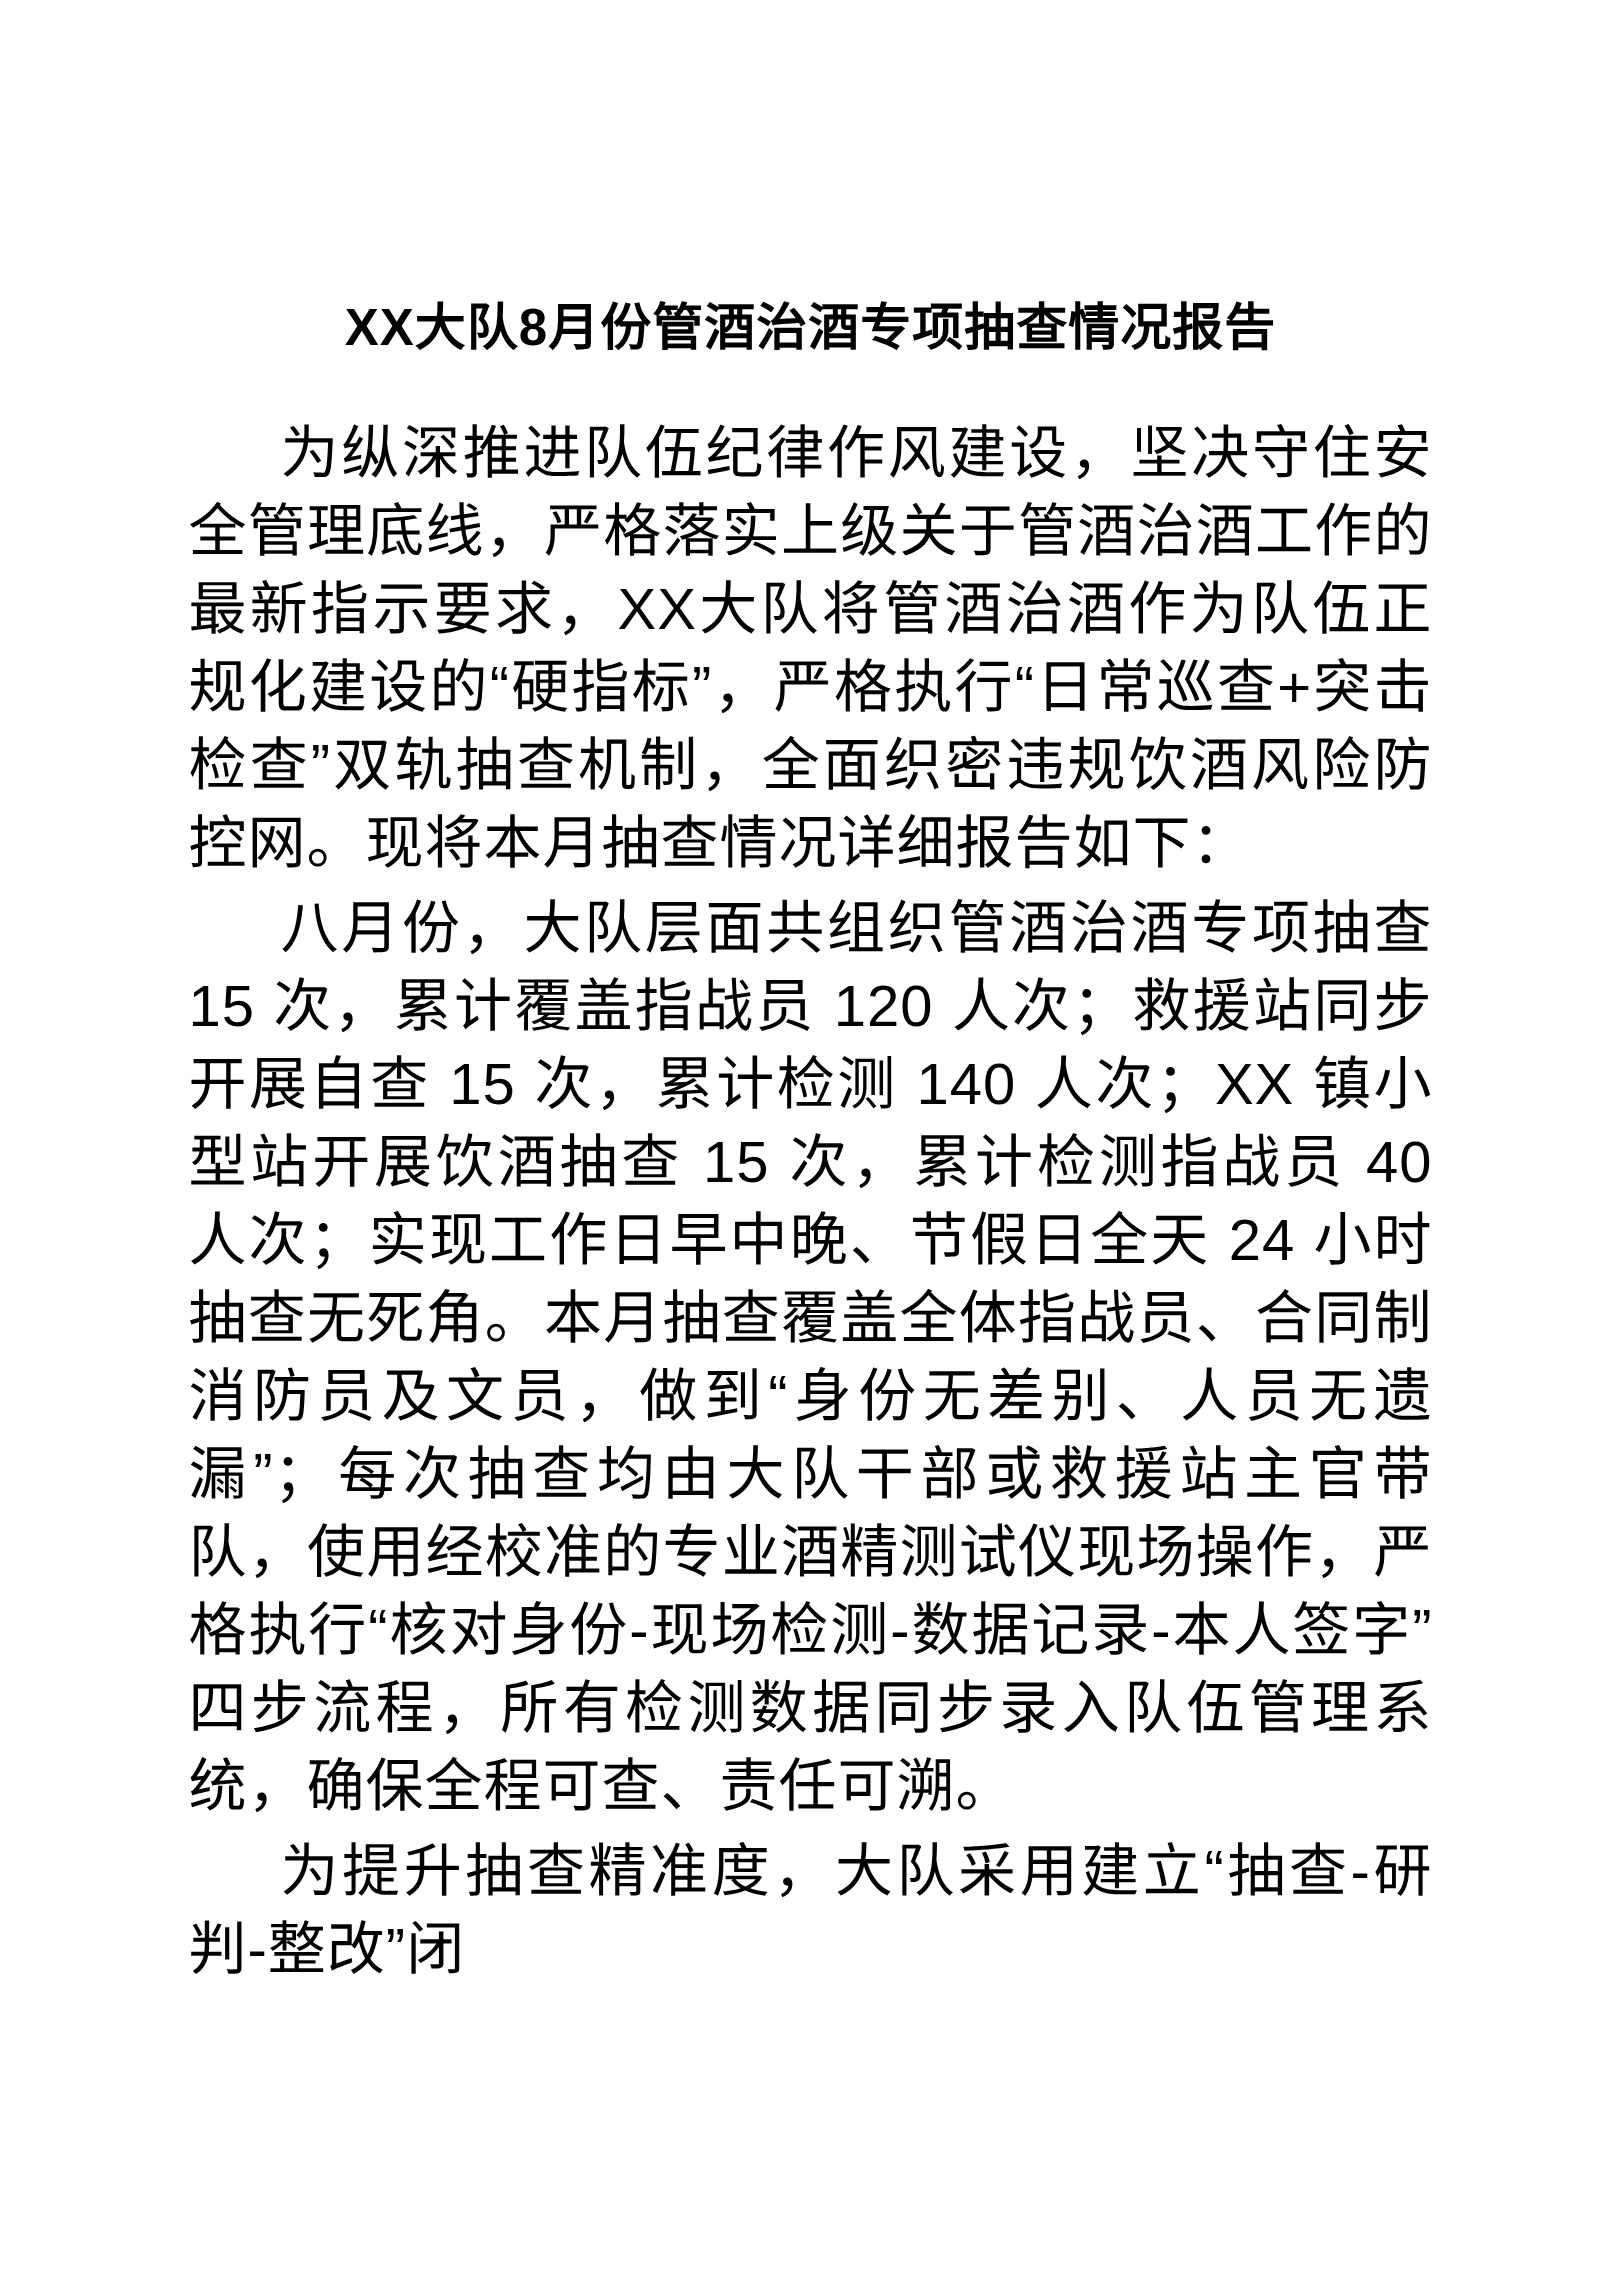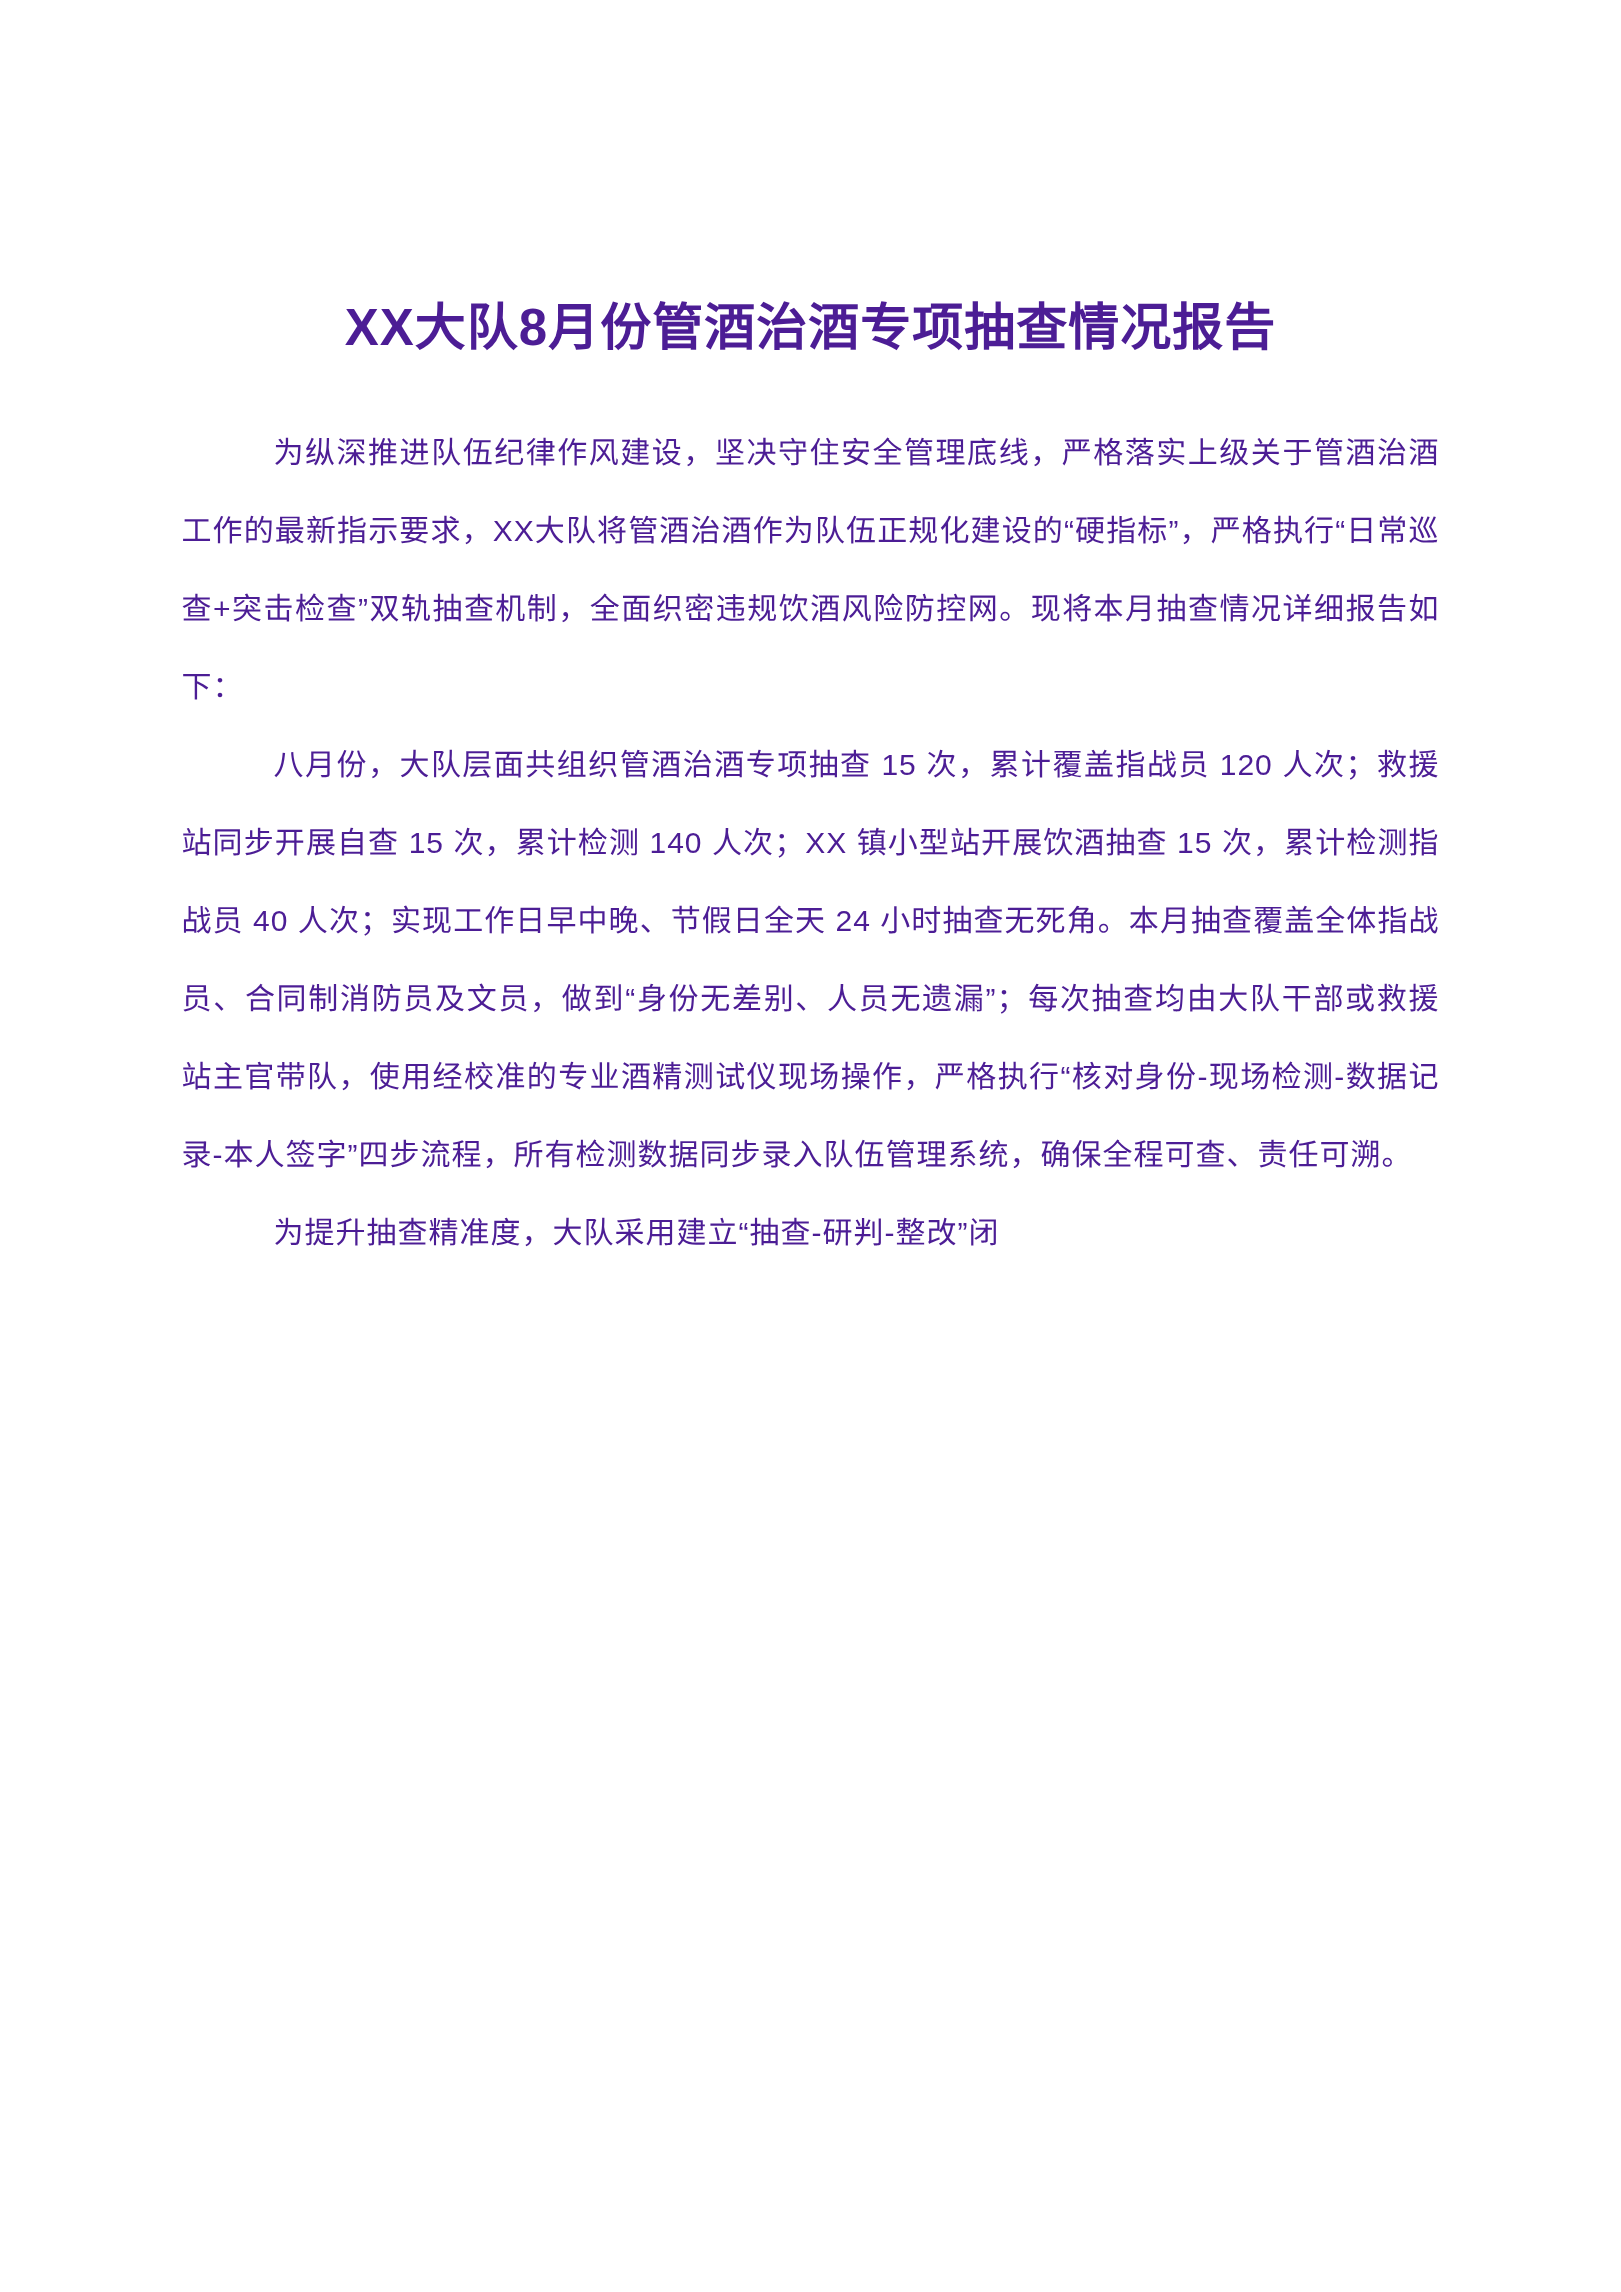--- a/index.html
+++ b/index.html
@@ -8,36 +8,36 @@
     background: #ffffff;
   }
   .page {
     position: relative;
     width: 1548px;
     height: 2293px;
     margin: 0 auto;
     box-sizing: border-box;
     background: #ffffff;
     padding: 292px 145px 0 145px;
-    color: #4c1d95;
+    color: #000000;
     font-family: "Liberation Serif", "DejaVu Serif", serif;
     overflow: hidden;
   }
   .doc-title {
     margin: 0 0 51px 0;
     text-align: center;
     font-size: 51px;
     line-height: 71px;
     font-weight: 700;
     letter-spacing: 1px;
     font-family: "Liberation Sans", "DejaVu Sans", sans-serif;
   }
   .para {
-    margin: 0;
-    font-size: 30px;
+    margin: 7px;
+    font-size: 58px;
     line-height: 78px;
     letter-spacing: 1px;
     text-indent: 92px;
     text-align: justify;
     text-justify: inter-ideograph;
     font-weight: 500;
     font-family: "Liberation Sans", "DejaVu Sans", sans-serif;
   }
   .para.heading {
     font-weight: 500;

